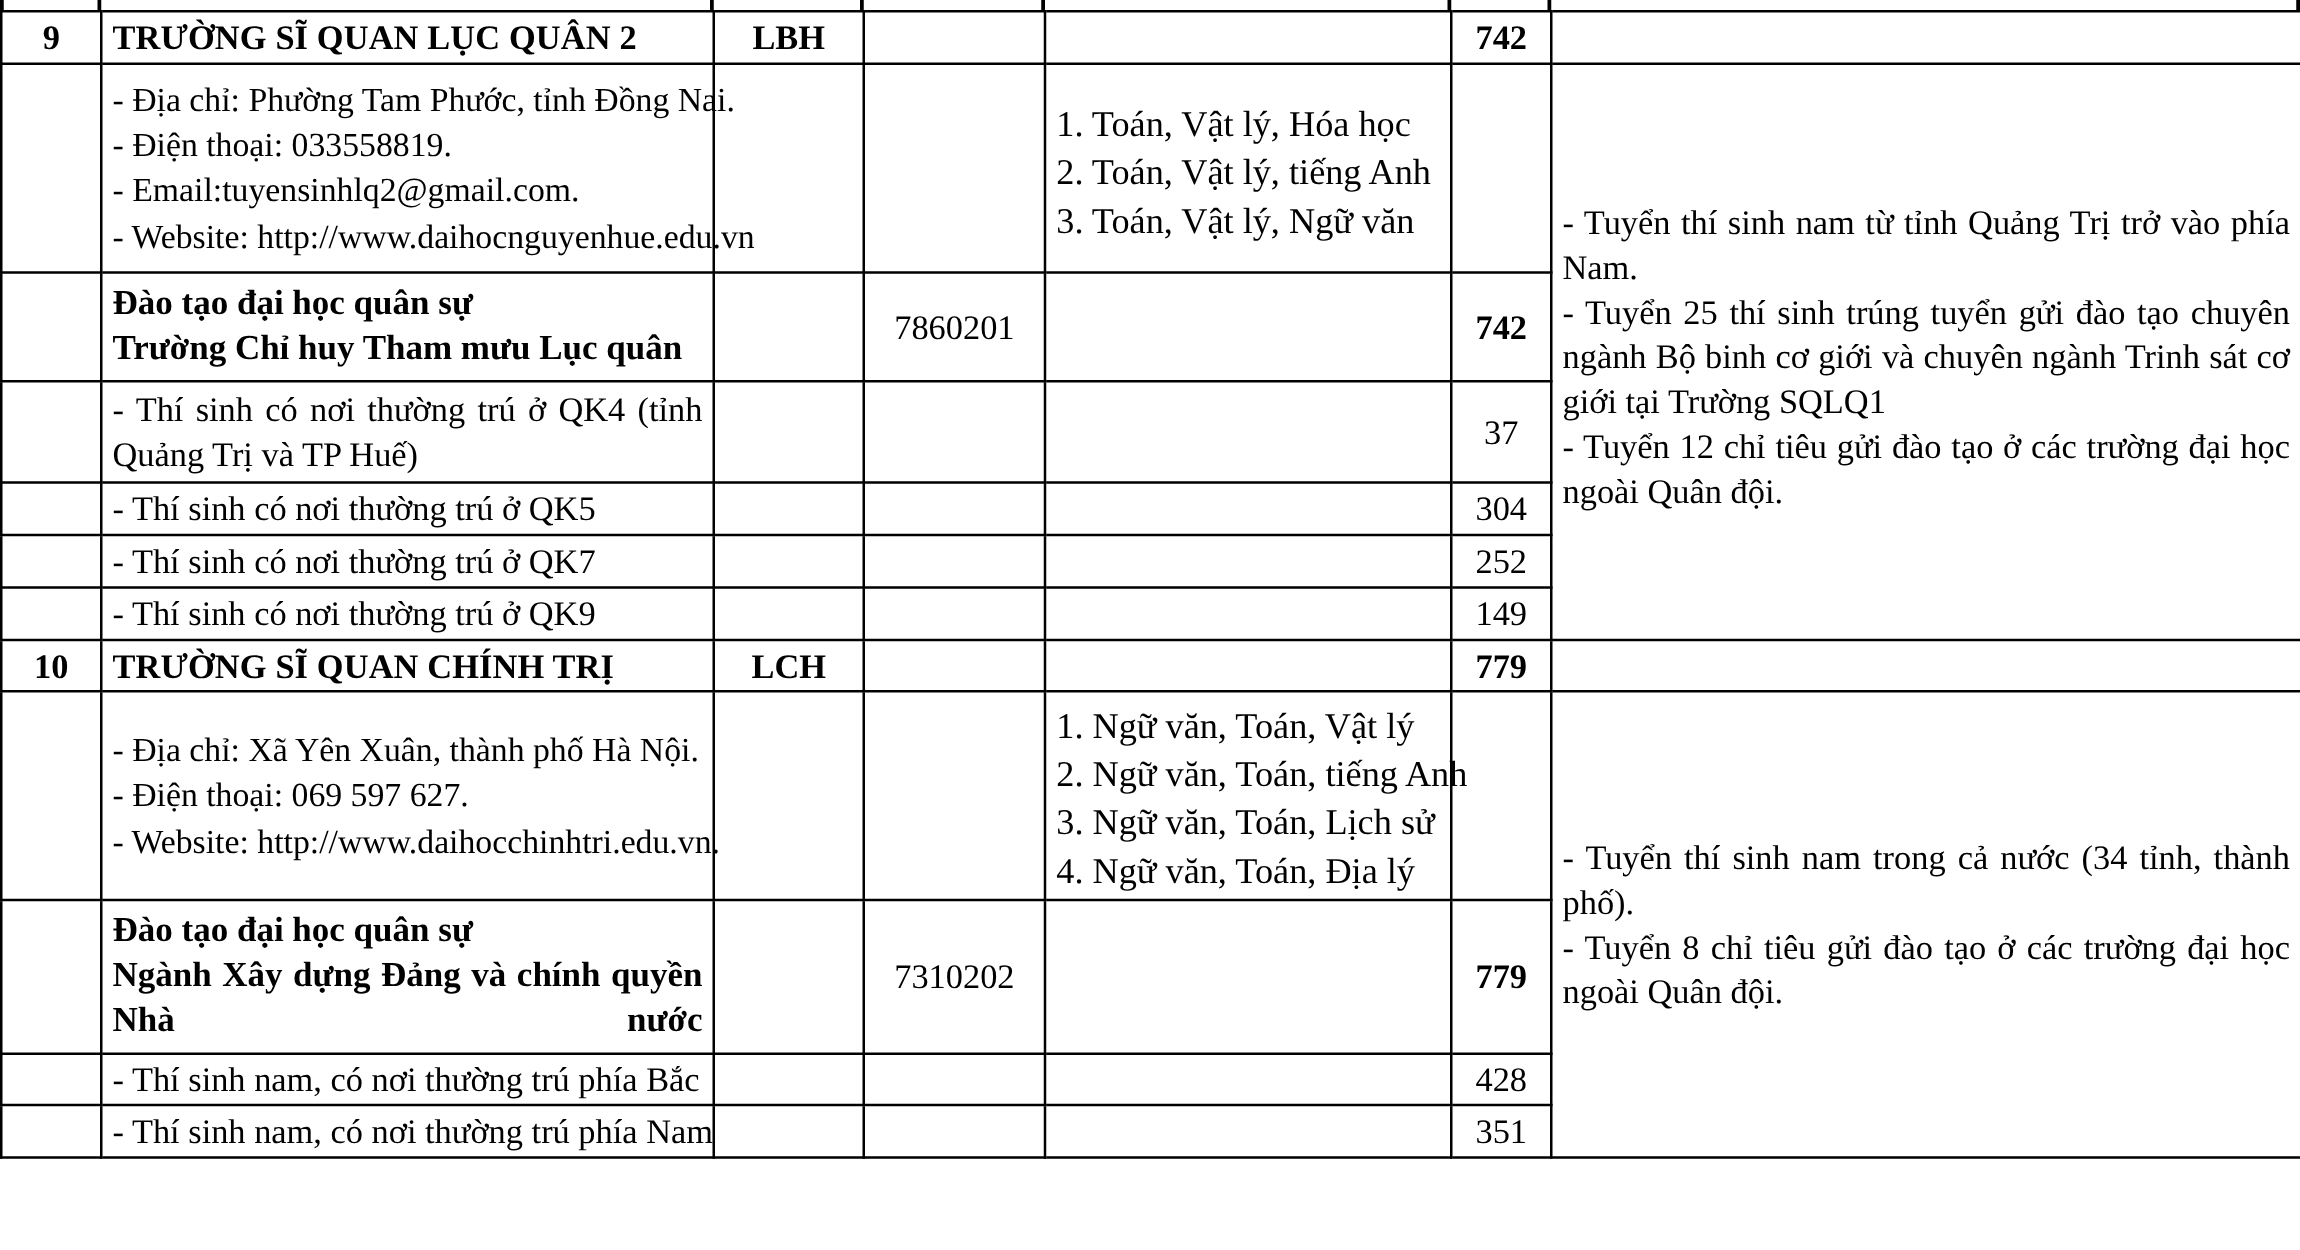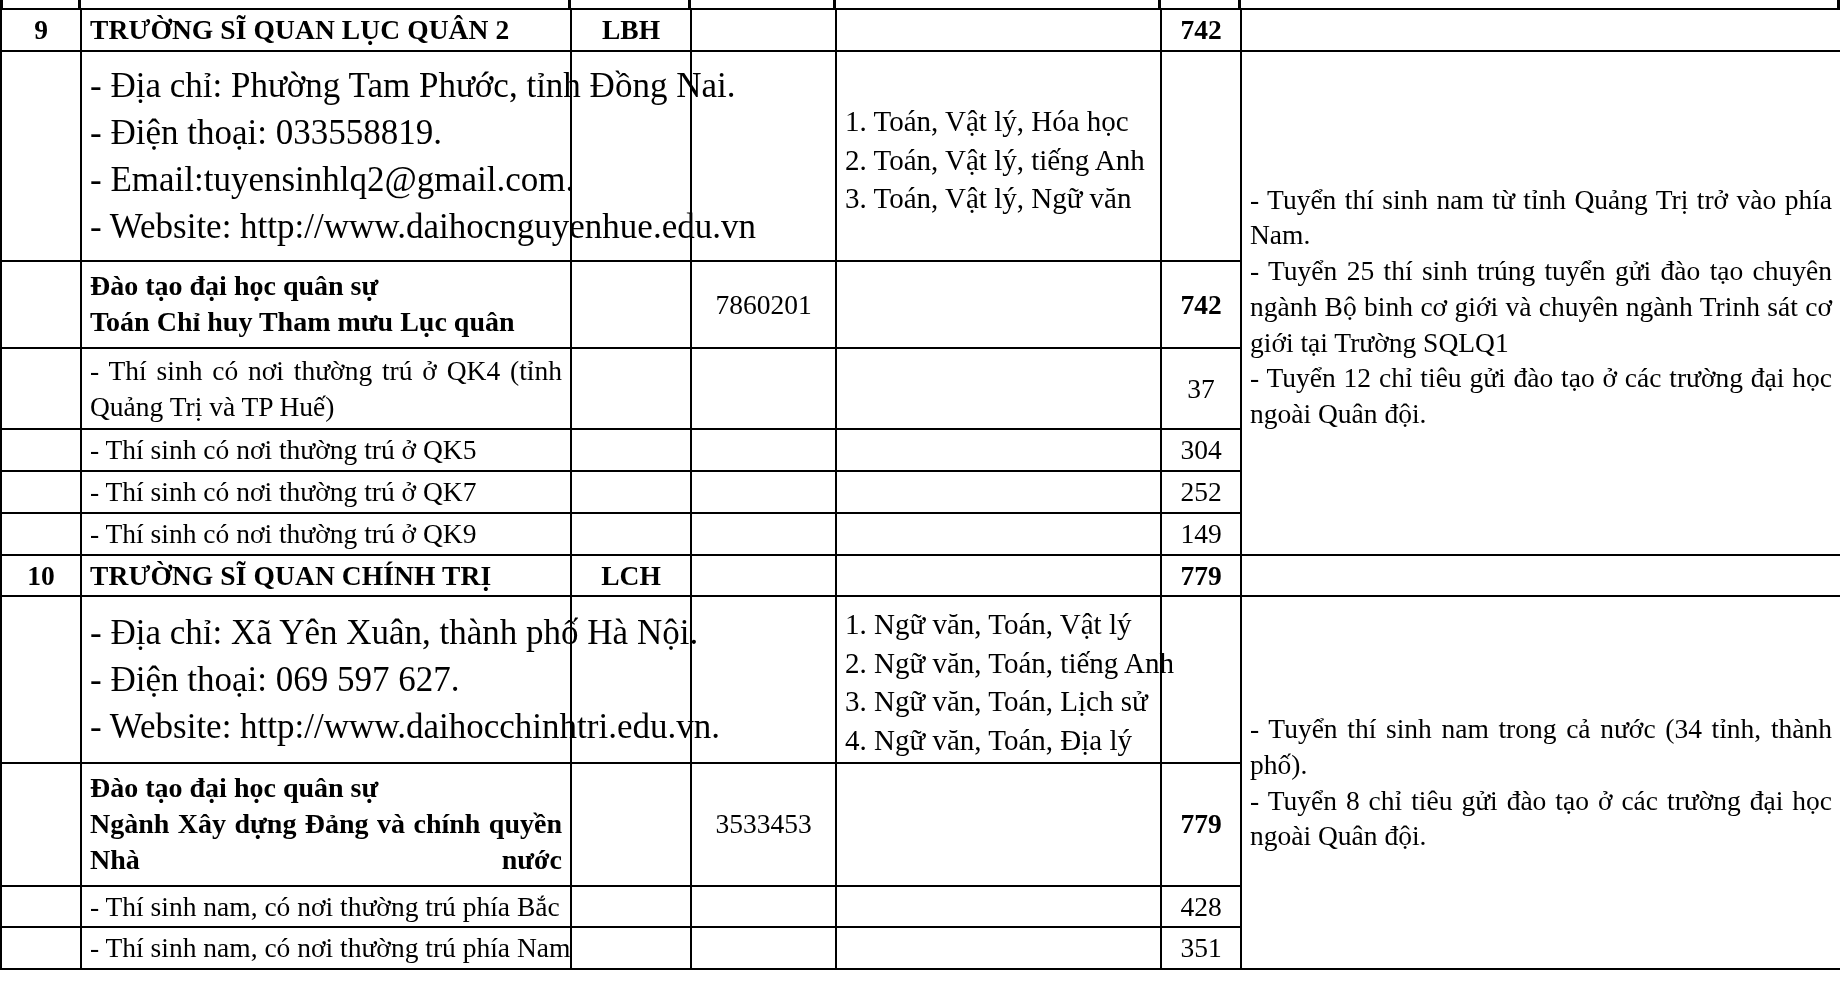--- a/index.html
+++ b/index.html
@@ -72,21 +72,21 @@
     font-size: 28px;
     text-align: center;
   }
   .major-code {
     font-size: 28px;
     text-align: center;
   }
   .info-line {
     display: block;
     white-space: nowrap;
-    font-size: 35px;
+    font-size: 27px;
     line-height: 1.345;
   }
   .subj-line {
     display: block;
     white-space: nowrap;
     font-size: 29px;
     line-height: 1.33;
   }
   .prog-line {
     display: block;
@@ -188,21 +188,21 @@
           <p>- Tuyển thí sinh nam từ tỉnh Quảng Trị trở vào phía Nam.</p>
           <p>- Tuyển 25 thí sinh trúng tuyển gửi đào tạo chuyên ngành Bộ binh cơ giới và chuyên ngành Trinh sát cơ giới tại Trường SQLQ1</p>
           <p>- Tuyển 12 chỉ tiêu gửi đào tạo ở các trường đại học ngoài Quân đội.</p>
         </td>
       </tr>
 
       <tr>
         <td></td>
         <td class="mid" style="padding-top:6px;padding-bottom:6px">
           <span class="prog-line">Đào tạo đại học quân sự</span>
-          <span class="prog-line">Toán Chỉ huy Tham mưu Lục quân</span>
+          <span class="prog-line">Trường Chỉ huy Tham mưu Lục quân</span>
         </td>
         <td></td>
         <td class="major-code">7860201</td>
         <td></td>
         <td class="quota-bold">742</td>
       </tr>
 
       <tr>
         <td></td>
         <td class="row-item prog-just" style="padding-top:4px;padding-bottom:4px">- Thí sinh có nơi thường trú ở QK4 (tỉnh Quảng Trị và TP Huế)</td>
@@ -271,21 +271,21 @@
         </td>
       </tr>
 
       <tr>
         <td></td>
         <td class="mid" style="padding-top:6px;padding-bottom:6px">
           <span class="prog-line">Đào tạo đại học quân sự</span>
           <span class="prog-line prog-just">Ngành Xây dựng Đảng và chính quyền Nhà nước</span>
         </td>
         <td></td>
-        <td class="major-code">3533453</td>
+        <td class="major-code">7310202</td>
         <td></td>
         <td class="quota-bold">779</td>
       </tr>
 
       <tr>
         <td></td>
         <td class="row-item nowrapline">- Thí sinh nam, có nơi thường trú phía Bắc</td>
         <td></td>
         <td></td>
         <td></td>

